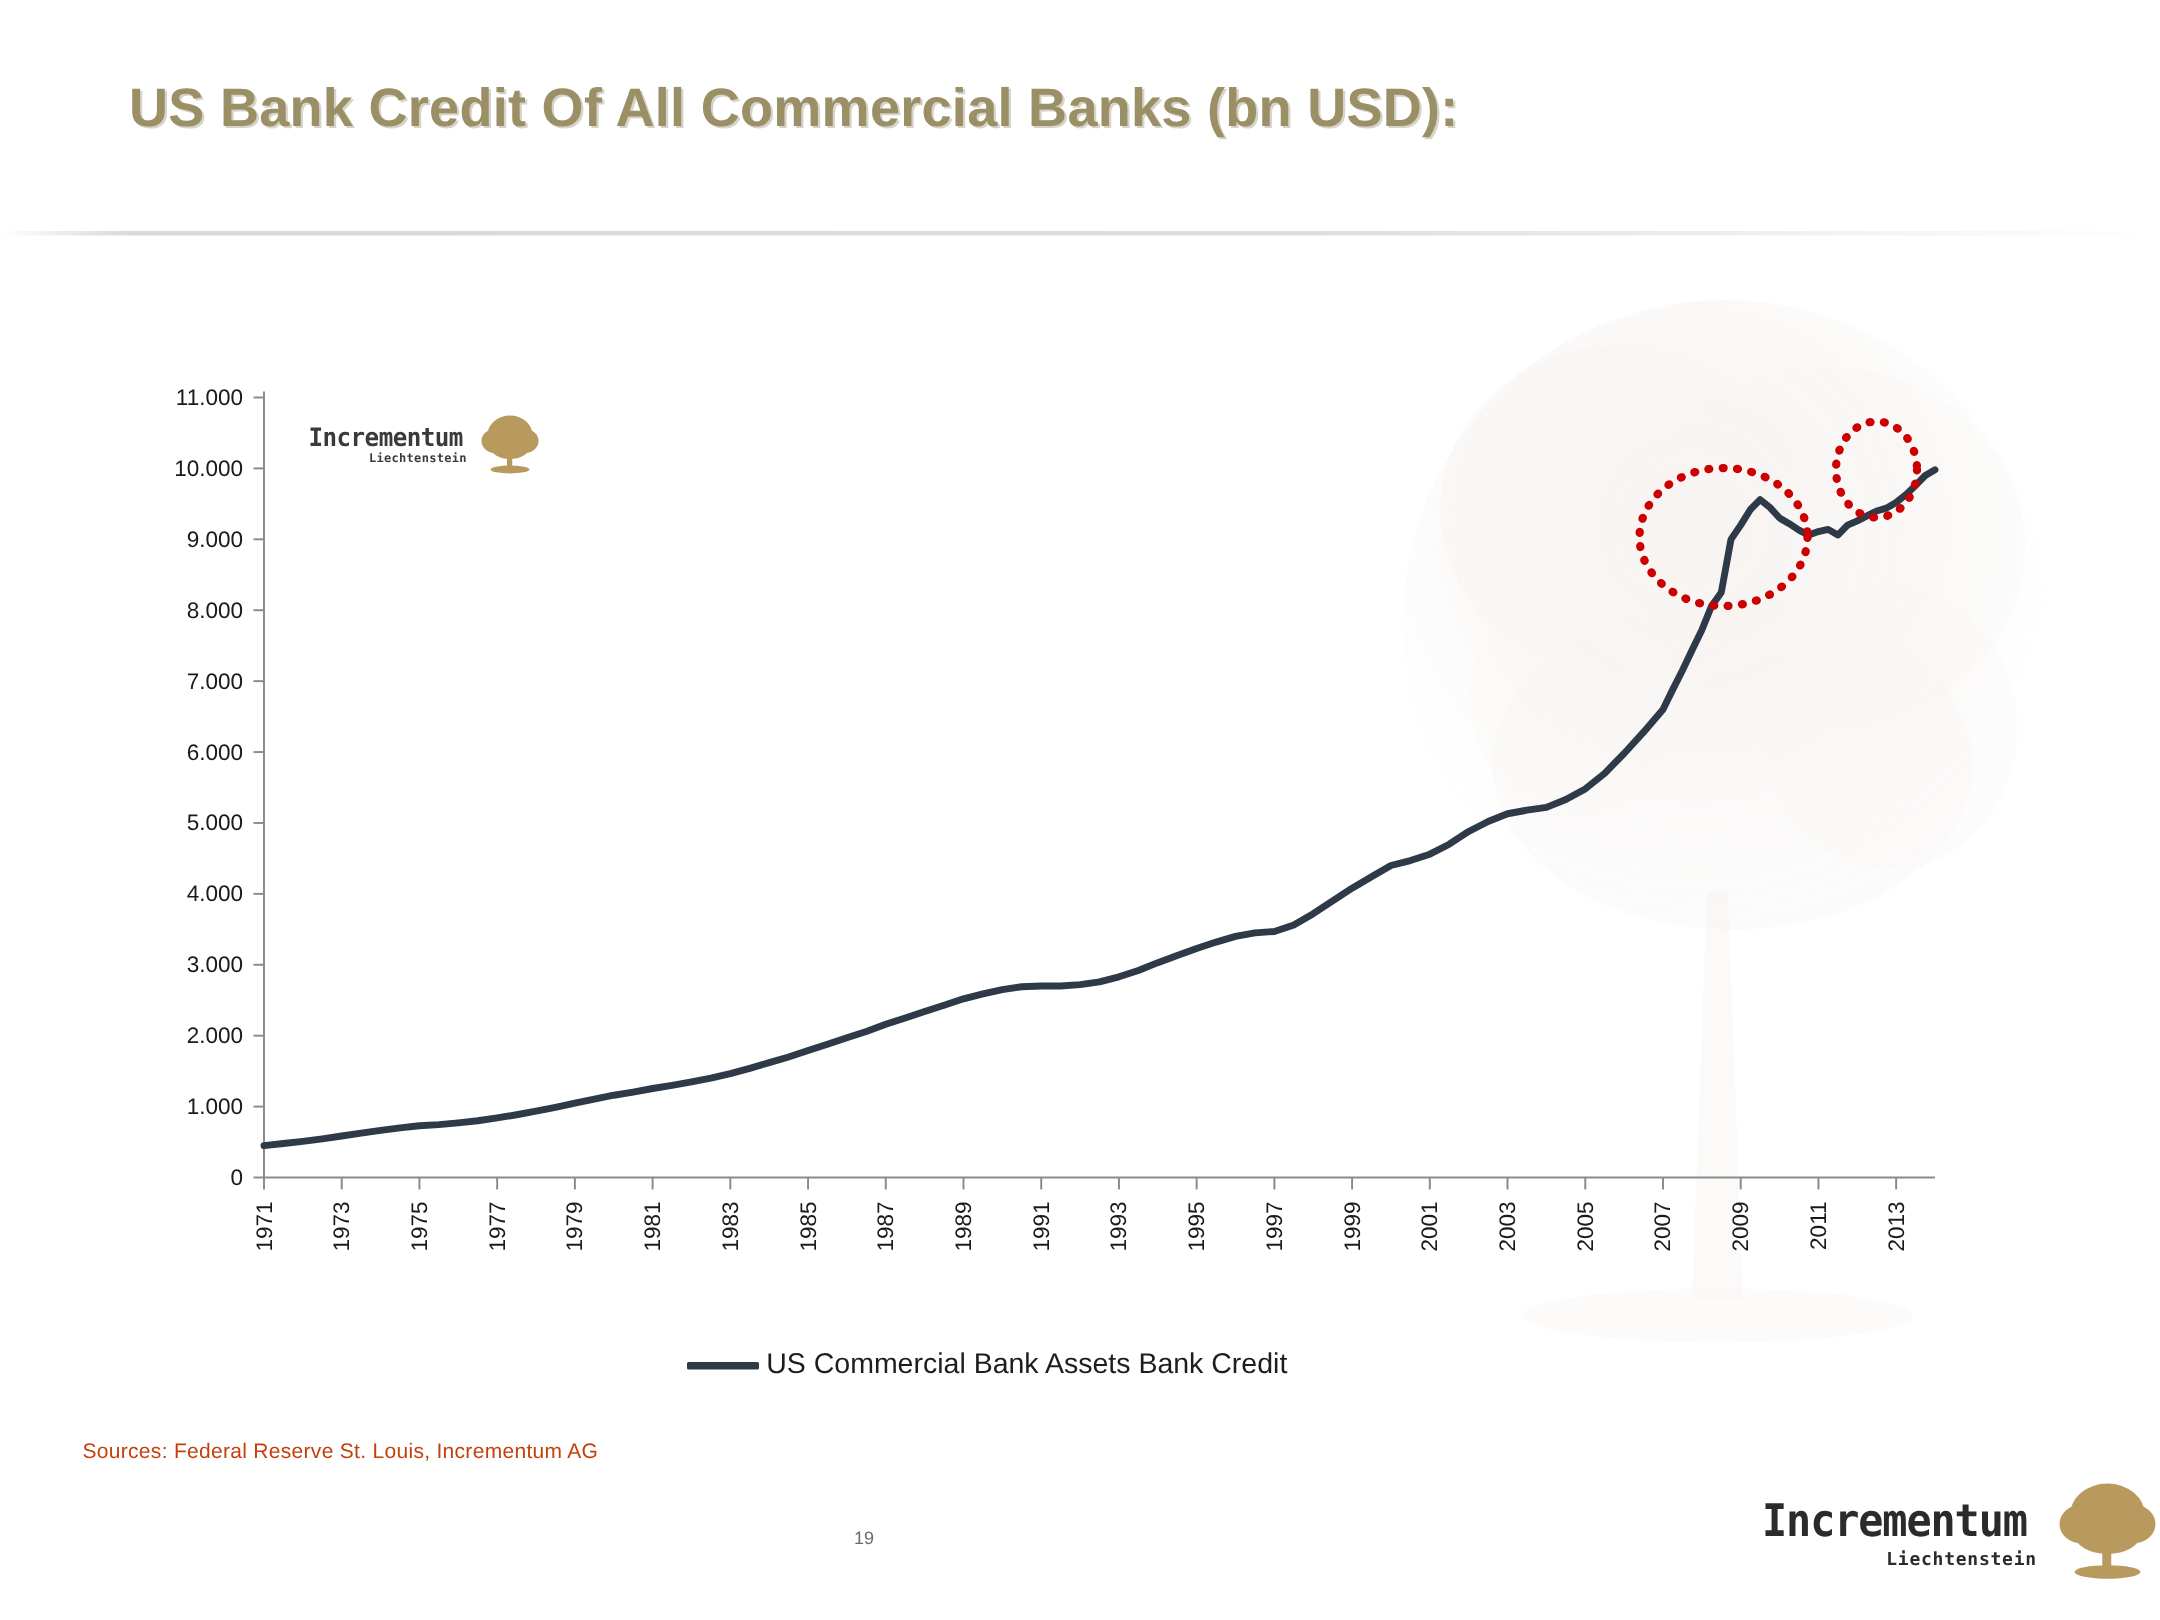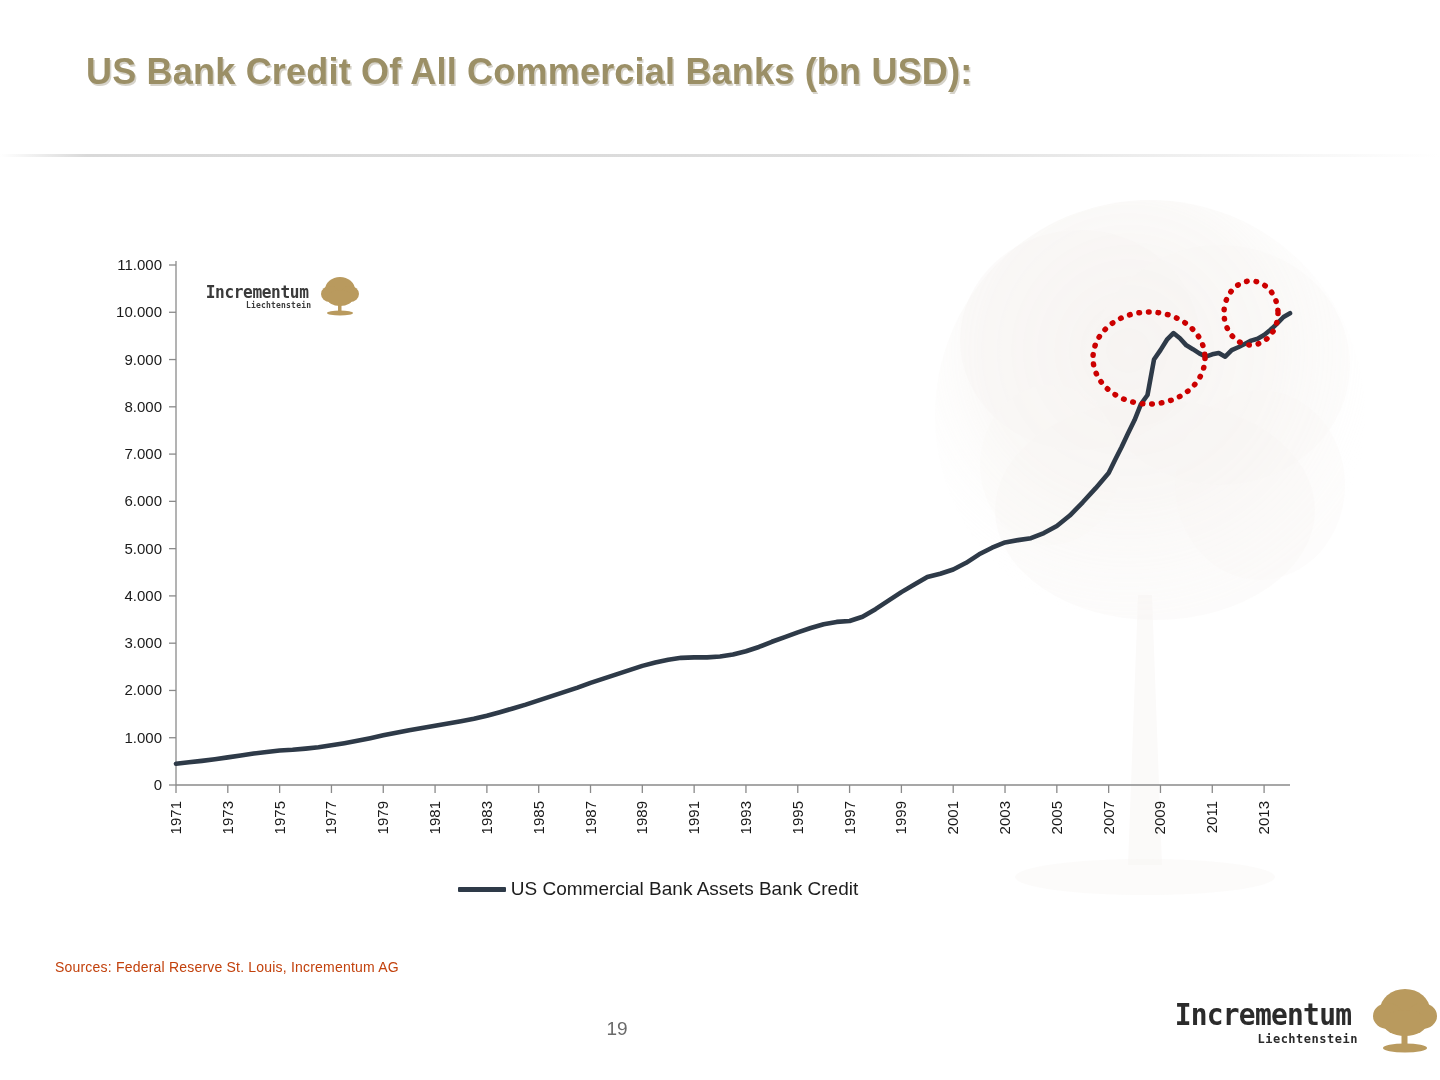--- a/index.html
+++ b/index.html
@@ -45,34 +45,34 @@
       font-family:"DejaVu Sans Mono", monospace;transform:scaleX(.95);}
   .inner-logo .sub{font-size:8px;font-weight:700;color:#3a3a3a;letter-spacing:.2px;margin-top:1px;
       font-family:"DejaVu Sans Mono", monospace;}
 
   
   .ylab{font-size:15px;fill:#1a1a1a;font-family:"Liberation Sans",sans-serif;}
   .xlab{font-size:15px;fill:#1a1a1a;font-family:"Liberation Sans",sans-serif;}
 
   
   .legend{
-    position:absolute;left:0;top:878px;width:1316px;
+    position:absolute;left:0;top:899px;width:1316px;
     display:flex;justify-content:center;align-items:center;gap:3px;
   }
   .legend .swatch{display:inline-block;width:48px;height:5px;background:#2e3a48;margin-right:2px;border-radius:1px;}
   .legend .ltext{font-size:19px;color:#1d1d1d;}
 
   
   .sources{
     position:absolute;left:55px;top:959px;
     font-size:14px;color:#c2410c;letter-spacing:.2px;
   }
   .pagenum{
     position:absolute;left:0;top:1018px;width:1152px;text-align:center;
-    font-size:19px;color:#6a6a6a;margin-left:41px;
+    font-size:12px;color:#6a6a6a;
   }
   .footer-logo{position:absolute;left:1168px;top:985px;display:flex;align-items:center;gap:8px;}
   .footer-logo .wordmark{display:flex;flex-direction:column;align-items:flex-end;line-height:1;}
   .footer-logo .nm{font-size:30px;font-weight:700;color:#2b2b2b;letter-spacing:-.8px;
       font-family:"DejaVu Sans Mono", monospace;transform:scaleX(.93);}
   .footer-logo .sub{font-size:12px;font-weight:700;color:#2b2b2b;letter-spacing:.5px;margin-top:3px;
       font-family:"DejaVu Sans Mono", monospace;}
 </style>
 </head>
 <body>

